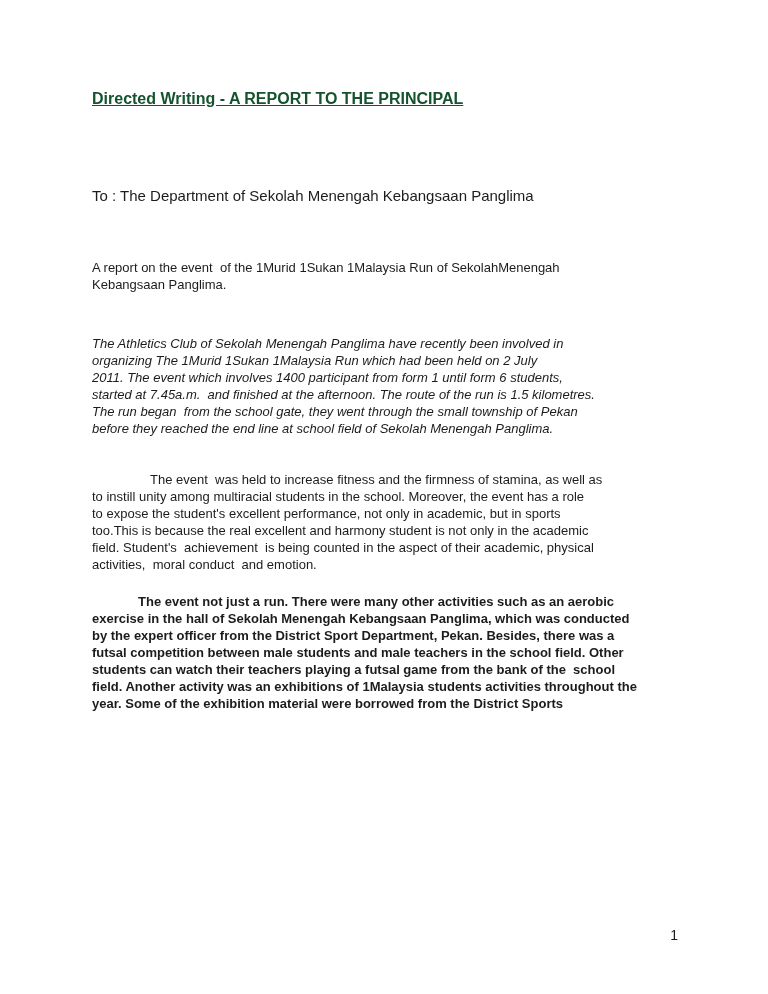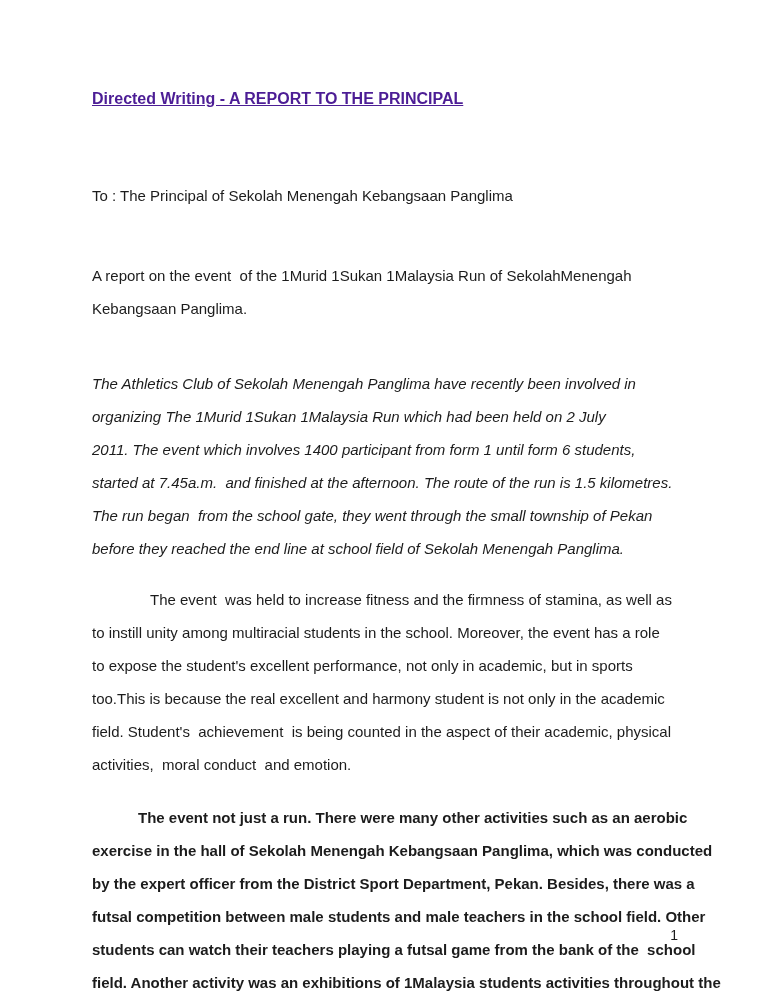--- a/index.html
+++ b/index.html
@@ -18,58 +18,58 @@
   }
   .content {
     padding-left: 92px;
     padding-top: 88px;
   }
   .doc-title {
     margin: 0;
     font-size: 16px;
     line-height: 22px;
     font-weight: bold;
-    color: #4c1d95;
+    color: #14532d;
     text-decoration: underline;
     white-space: pre;
   }
   .to-line {
     margin: 72px 0 0 0;
     font-size: 15px;
     line-height: 27px;
     white-space: pre;
   }
   .para {
     margin: 0;
-    font-size: 15px;
-    line-height: 33px;
+    font-size: 13px;
+    line-height: 17px;
     white-space: pre;
   }
   .para-subject { margin-top: 50px; }
   .para-1 { margin-top: 42px; font-style: italic; }
-  .para-2 { margin-top: 18px; text-indent: 58px; }
+  .para-2 { margin-top: 34px; text-indent: 58px; }
   .para-3 { margin-top: 20px; text-indent: 46px; font-weight: bold; }
   .page-number {
     position: absolute;
     top: 926px;
     right: 90px;
     font-size: 14px;
     line-height: 18px;
     color: #1c1c1c;
   }
 </style>
 </head>
 <body>
 
 <div class="page">
   <div class="content">
 
     <h1 class="doc-title">Directed Writing - A REPORT TO THE PRINCIPAL</h1>
 
-    <p class="to-line">To : The Principal of Sekolah Menengah Kebangsaan Panglima</p>
+    <p class="to-line">To : The Department of Sekolah Menengah Kebangsaan Panglima</p>
 
     <p class="para para-subject">A report on the event  of the 1Murid 1Sukan 1Malaysia Run of SekolahMenengah
 Kebangsaan Panglima.</p>
 
     <p class="para para-1">The Athletics Club of Sekolah Menengah Panglima have recently been involved in
 organizing The 1Murid 1Sukan 1Malaysia Run which had been held on 2 July
 2011. The event which involves 1400 participant from form 1 until form 6 students,
 started at 7.45a.m.  and finished at the afternoon. The route of the run is 1.5 kilometres.
 The run began  from the school gate, they went through the small township of Pekan
 before they reached the end line at school field of Sekolah Menengah Panglima.</p>

